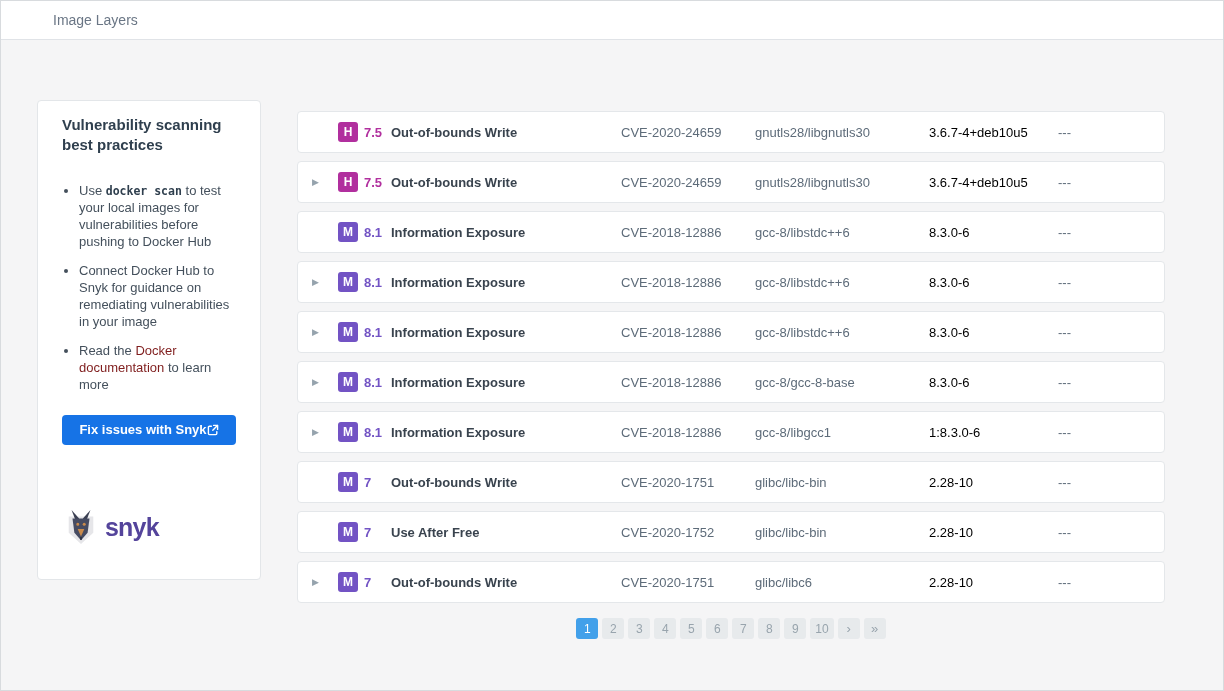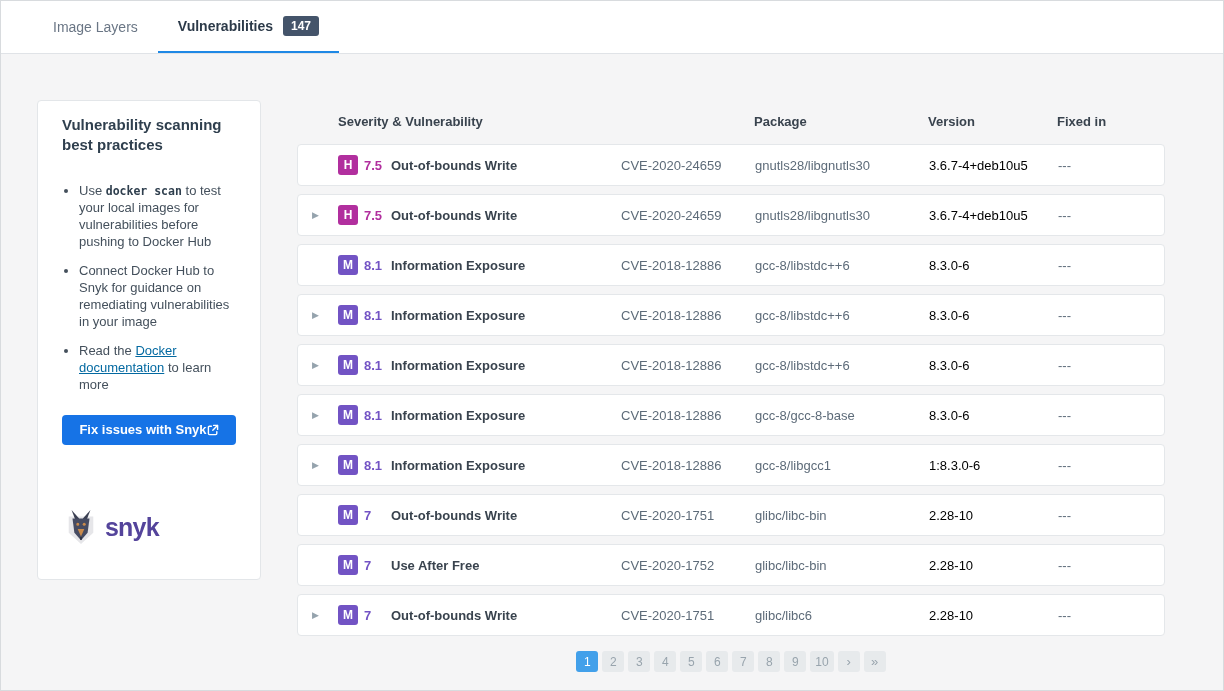--- a/index.html
+++ b/index.html
@@ -4,22 +4,22 @@
 <style>
   * { margin:0; padding:0; box-sizing:border-box; }
   html,body { background:#e9ebed; }
   .page {
     width:1224px; height:691px; position:relative; overflow:hidden;
     background:#f5f5f6; border:1px solid #d8dbde;
     font-family:"Liberation Sans", sans-serif; color:#39434e;
   }
   
   .topbar {
-    height:53px; background:#ffffff; border-bottom:1px solid #e0e3e7;
-    display:flex; align-items:stretch; padding-left:32px;
+    height:39px; background:#ffffff; border-bottom:1px solid #e0e3e7;
+    display:flex; align-items:stretch; padding-left:32px;gap:16px;
   }
   .tab {
     display:flex; align-items:center; padding:0 20px;
     font-size:14px; color:#6a7685; cursor:pointer;
   }
   .tab.active {
     font-weight:700; color:#2c3a49;
     border-bottom:2px solid #1e88e5;
   }
   .tab-badge {
@@ -41,21 +41,21 @@
   }
   .side-list {
     margin-top:26px; padding-left:17px;
     font-size:13px; line-height:1.33; color:#44505c;
   }
   .side-list li { margin-bottom:11px; }
   .side-list code {
     font-family:"DejaVu Sans Mono", monospace; font-weight:700;
     font-size:11.5px; color:#2f3f4e;
   }
-  .doc-link { color:#0369a1; text-decoration:underline; cursor:pointer;margin-top:43px; }
+  .doc-link { color:#7f1d1d; cursor:pointer;margin-top:43px; }
   .cta {
     margin-top:21px; width:100%; height:30px;
     background:#1673e6; color:#fff; font-weight:700; font-size:13px;
     border:none; border-radius:4px; font-family:"Liberation Sans", sans-serif;
     display:flex; align-items:center; justify-content:center; 
     cursor:pointer;
   }
   .logo-row {
     position:absolute; left:26px; bottom:33px;
     display:flex; align-items:center; gap:7px;
@@ -106,24 +106,20 @@
   .pbtn.chev { font-size:13px; }
 </style>
 </head>
 <body>
 
 <div class="page">
 
   <div class="topbar">
     <div class="tab">
       <span>Image Layers</span>
-    </div>
-    <div class="tab active">
-      <span>Vulnerabilities</span>
-      <span class="tab-badge">147</span>
     </div>
   </div>
 
   <div class="main">
 
     <div class="side-card">
       <div class="side-title">Vulnerability scanning best practices</div>
       <ul class="side-list">
         <li><span>Use </span><code>docker scan</code><span> to test your local images for vulnerabilities before pushing to Docker Hub</span></li>
         <li><span>Connect Docker Hub to Snyk for guidance on remediating vulnerabilities in your image</span></li>
@@ -150,26 +146,20 @@
             <path d="M19.8 17 a1.6 1.6 0 1 0 3.2 0 a1.6 1.6 0 1 0 -3.2 0" fill="#c98a4b"></path>
             <path d="M14.5 22 H21.5 L18 30 Z" fill="#c98a4b"></path>
             <path d="M17 30.5 h2 v3 h-2 z" fill="#2e3344"></path>
           </svg>
         </span>
         <span class="logo-text">snyk</span>
       </div>
     </div>
 
     <div class="table">
-      <div class="thead">
-        <span class="col-sev">Severity &amp; Vulnerability</span>
-        <span class="col-pkg">Package</span>
-        <span class="col-ver">Version</span>
-        <span class="col-fix">Fixed in</span>
-      </div>
       <div>
           <div class="vrow">
 
     <span class="sev H">H</span>
     <span class="score H">7.5</span>
     <span class="vname">Out-of-bounds Write</span>
     <span class="cve">CVE-2020-24659</span>
     <span class="pkg">gnutls28/libgnutls30</span>
     <span class="ver">3.6.7-4+deb10u5</span>
     <span class="fixed">---</span>

